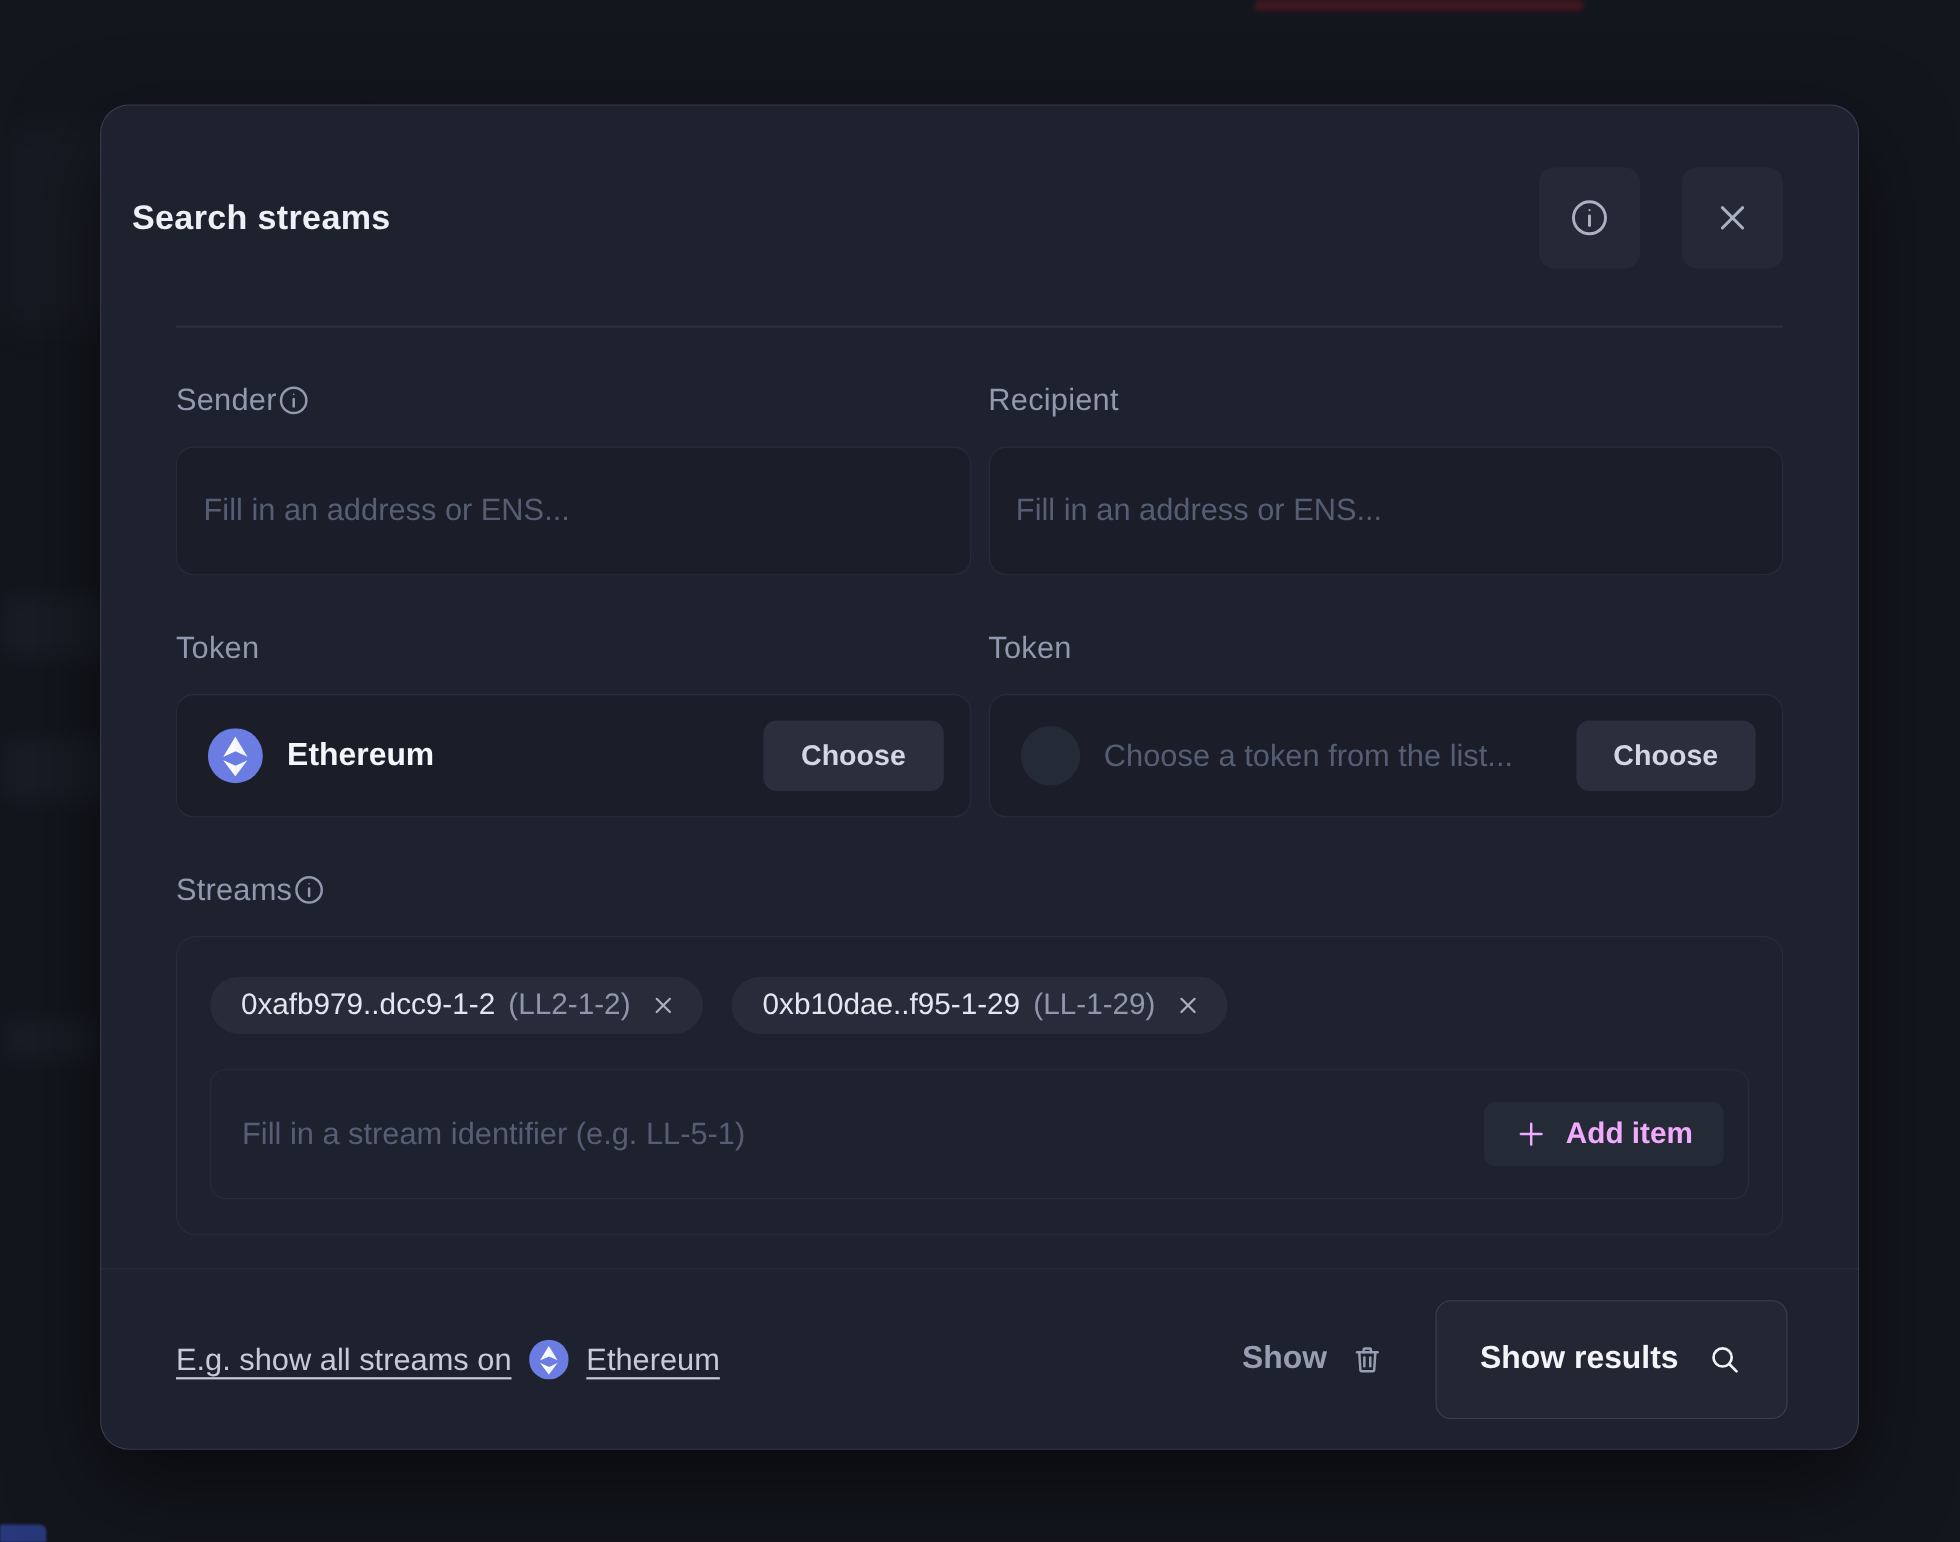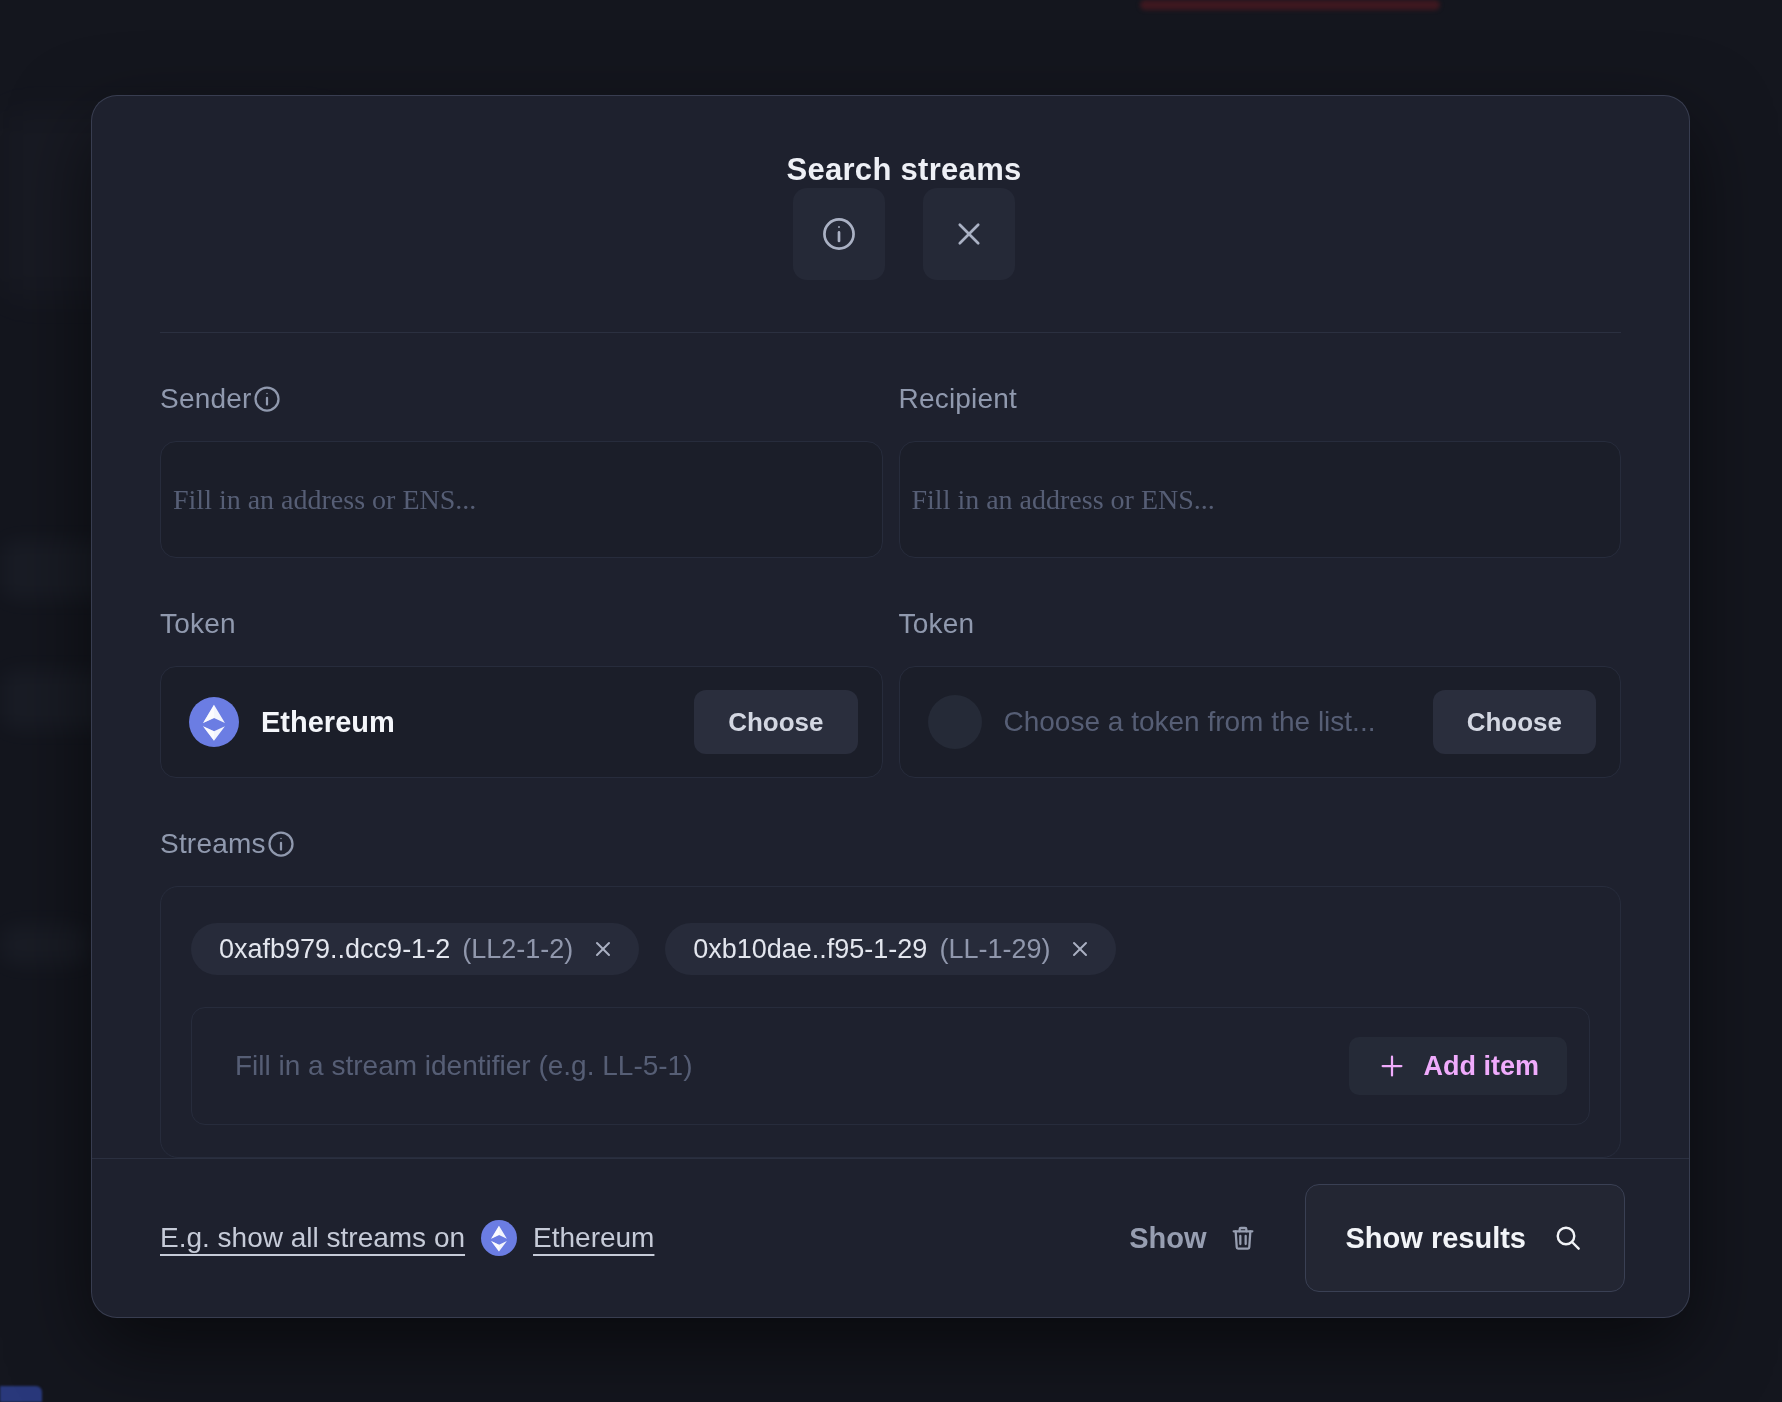--- a/index.html
+++ b/index.html
@@ -25,22 +25,22 @@
   .modal {
     position:absolute; left:91px; top:95px; width:1599px; height:1223px;
     background:#1e212e;
     border:1.5px solid rgba(125,135,170,0.28);
     border-radius:26px;
     display:flex; flex-direction:column;
     box-shadow:0 30px 80px rgba(0,0,0,0.55);
   }
 
   .modal-header {
-    padding:56px 68px 0 95px;
-    display:flex; align-items:center; justify-content:center;flex-direction:column;
+    padding:56px 68px 0 28px;
+    display:flex; align-items:center; justify-content:space-between;
   }
   .modal-title { font-size:31px; font-weight:700; color:#eef0f6; letter-spacing:0.3px; }
   .header-actions { display:flex; gap:38px; }
   .icon-btn {
     width:92px; height:92px; border-radius:14px; background:#252937;
     display:flex; align-items:center; justify-content:center;
     color:#aab1c4; cursor:pointer; border:none;
   }
   .header-divider { height:1.5px; background:#2b3040; margin:52px 68px 0 68px; }
 
@@ -52,22 +52,22 @@
   }
   .grid-2 { display:grid; grid-template-columns:1fr 1fr; column-gap:16px; }
   .section-gap { margin-top:50px; }
   .label-row { margin-bottom:26px; }
 
   .text-input {
     width:100%; height:117px;
     background:#1b1e29;
     border:1.5px solid #272c3c;
     border-radius:16px;
-    padding:0 12px;
-    font-family:Liberation Serif, serif;
+    padding:0 24px;
+    font-family:Liberation Sans, sans-serif;
     font-size:28px; color:#fde047;
     outline:none;
   }
   .text-input::placeholder { color:#565e75; }
 
   .select-row {
     height:112px;
     background:#1b1e29;
     border:1.5px solid #272c3c;
     border-radius:16px;
@@ -100,21 +100,21 @@
   .chip-id { color:#e3e6ee; font-weight:500; }
   .chip-alias { color:#9097ac; }
   .chip-x { color:#aab0c2; display:flex; align-items:center; margin-left:6px; cursor:pointer; }
 
   .stream-input-row {
     margin-top:32px;
     border:1.5px solid #272c3c;
     border-radius:14px;
     height:118px;
     display:flex; align-items:center;
-    padding:0 22px 0 43px;
+    padding:0 22px 0 28px;
   }
   .stream-input {
     flex:1; height:100%; background:transparent; border:none; outline:none;
     font-family:"Liberation Sans", sans-serif;
     font-size:28px; color:#e8ebf2;
   }
   .stream-input::placeholder { color:#565e75; }
   .add-item-btn {
     height:58px; padding:0 28px; border:none; border-radius:10px;
     background:#252a37; color:#f0abfc;

